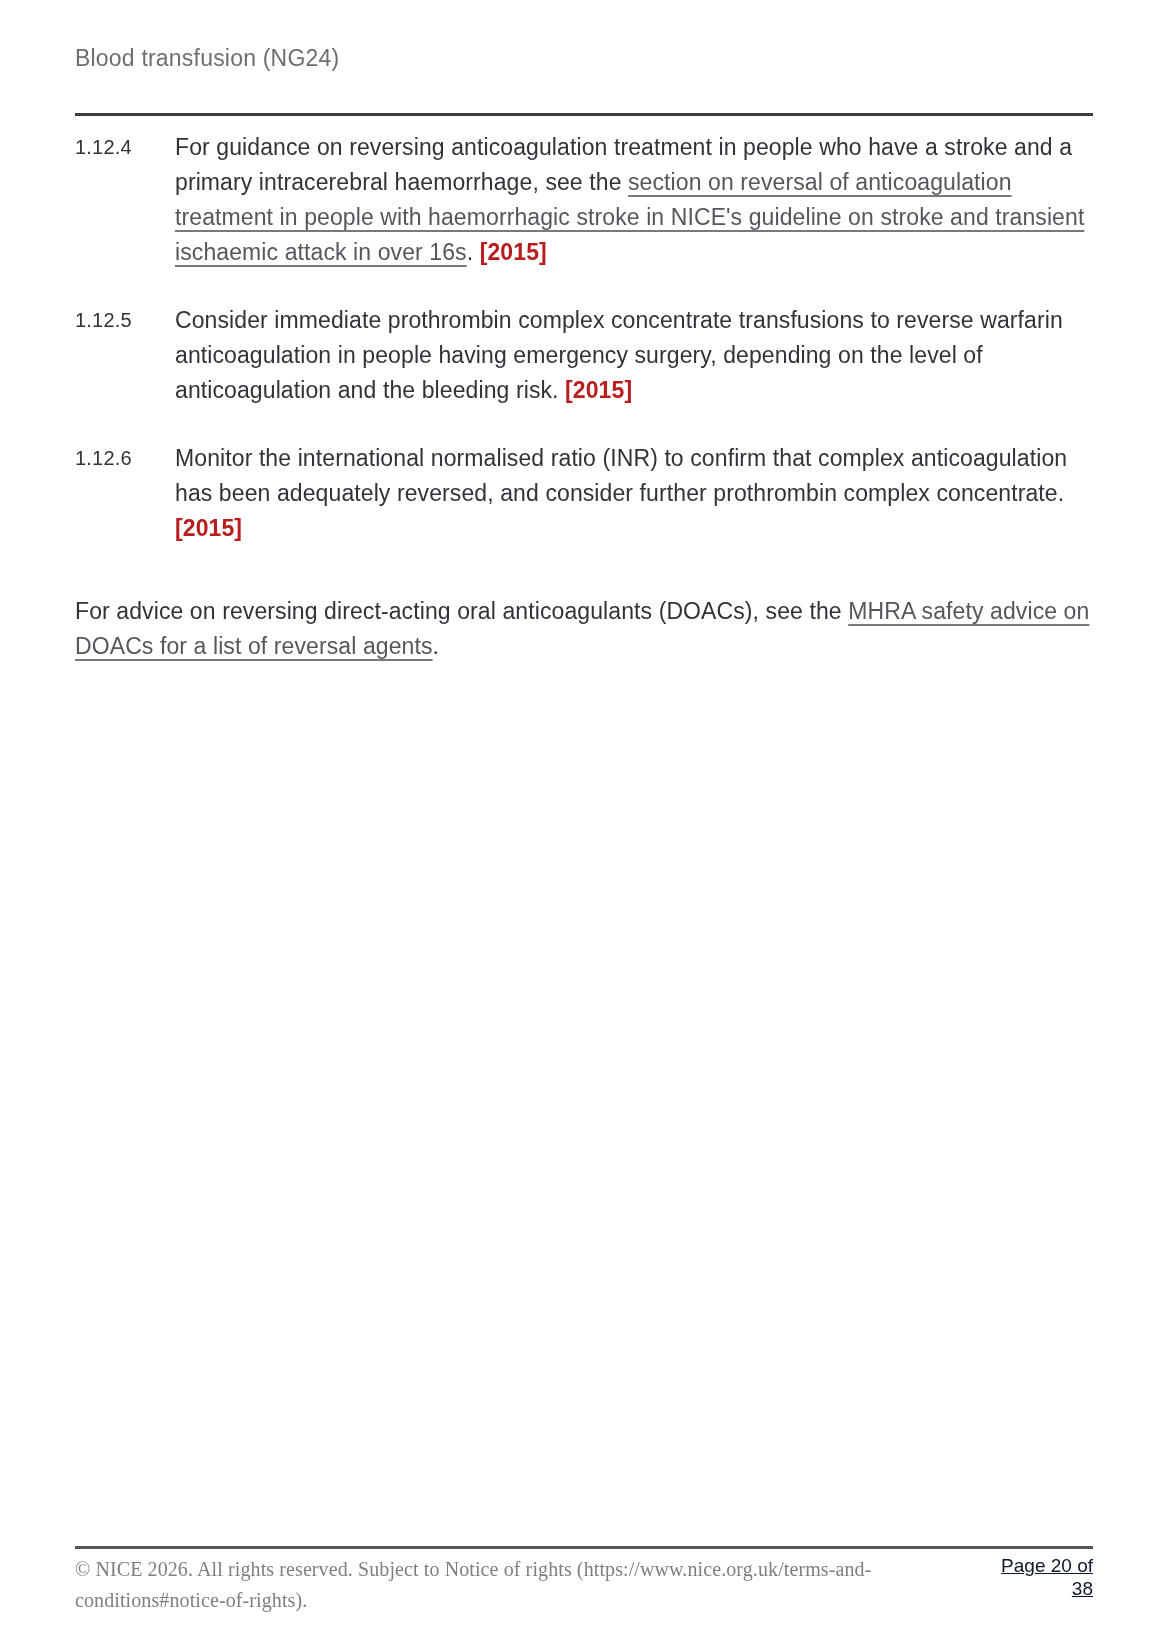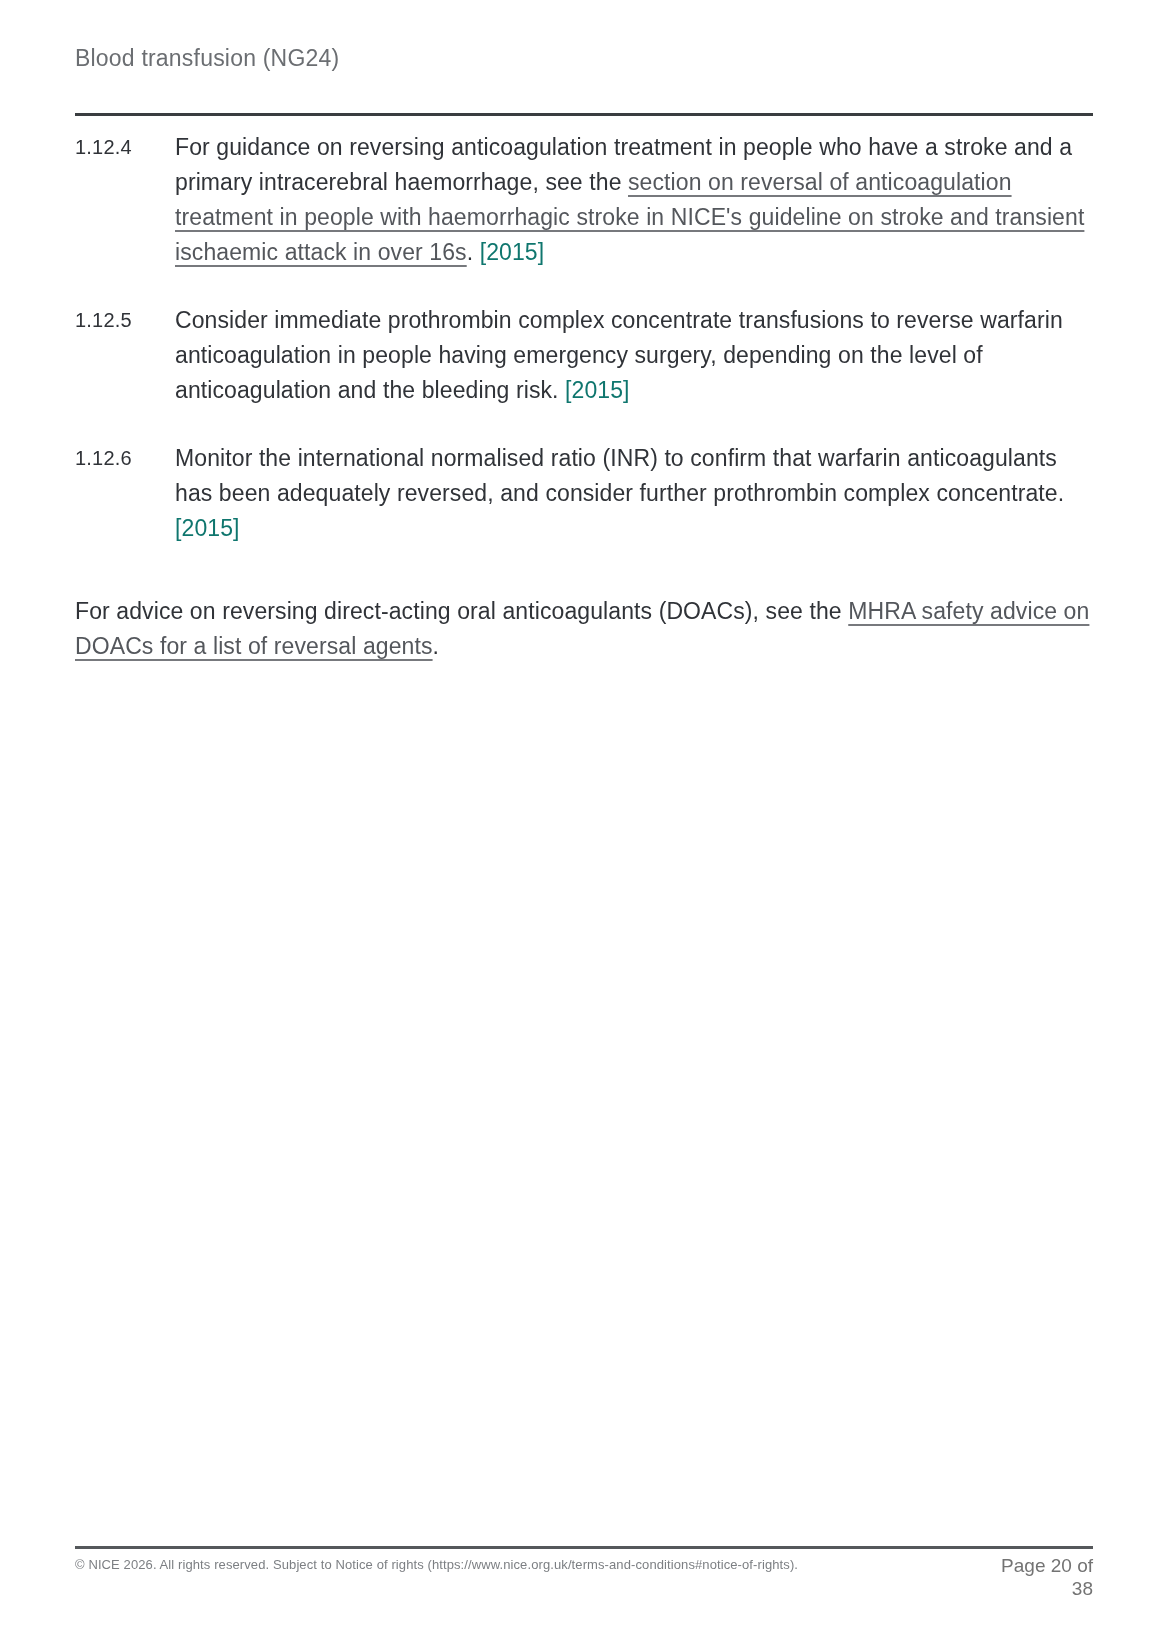--- a/index.html
+++ b/index.html
@@ -67,22 +67,22 @@
   .doc-link {
     color: #54575c;
     text-decoration: underline;
     text-decoration-thickness: 1.5px;
     text-underline-offset: 5px;
     text-decoration-color: #77797d;
     cursor: pointer;
   }
 
   .year-tag {
-    font-weight: 400;
-    color: #0f766e;
+    font-weight: 700;
+    color: #b91c1c;
   }
 
   .page-footer {
     position: absolute;
     left: 75px;
     right: 77px;
     top: 1546px;
   }
 
   .footer-rule {
@@ -92,34 +92,36 @@
   }
 
   .footer-row {
     display: flex;
     justify-content: space-between;
     align-items: flex-start;
     gap: 12px;
   }
 
   .footer-copyright {
-    font-size: 13px;
-    line-height: 21px;
+    font-size: 20px;
+    line-height: 31px;
     color: #7c7f83;
     max-width: 905px;
     letter-spacing: 0.1px;
+    font-family: Liberation Serif, serif;
   }
 
   .footer-pageinfo {
     font-size: 19px;
     line-height: 23px;
-    color: #737373;
+    color: #0f172a;
     text-align: right;
     white-space: nowrap;
     flex: 1;
+    text-decoration: underline;
   }
 </style>
 </head>
 <body>
 
 <div class="page">
   <div class="content">
 
     <div class="running-header">Blood transfusion (NG24)</div>
 
@@ -132,21 +134,21 @@
         <div class="rec-body"><span>For guidance on reversing anticoagulation treatment in people who have a stroke and a primary intracerebral haemorrhage, see the </span><a class="doc-link">section on reversal of anticoagulation treatment in people with haemorrhagic stroke in NICE's guideline on stroke and transient ischaemic attack in over 16s</a><span>. </span><span class="year-tag">[2015]</span></div>
       </div>
 
       <div class="rec">
         <div class="rec-num">1.12.5</div>
         <div class="rec-body"><span>Consider immediate prothrombin complex concentrate transfusions to reverse warfarin anticoagulation in people having emergency surgery, depending on the level of anticoagulation and the bleeding risk. </span><span class="year-tag">[2015]</span></div>
       </div>
 
       <div class="rec">
         <div class="rec-num">1.12.6</div>
-        <div class="rec-body"><span>Monitor the international normalised ratio (INR) to confirm that warfarin anticoagulants has been adequately reversed, and consider further prothrombin complex concentrate.</span><span class="year-tag">[2015]</span></div>
+        <div class="rec-body"><span>Monitor the international normalised ratio (INR) to confirm that complex anticoagulation has been adequately reversed, and consider further prothrombin complex concentrate.</span><span class="year-tag">[2015]</span></div>
       </div>
 
     </section>
 
     <p class="advice"><span>For advice on reversing direct-acting oral anticoagulants (DOACs), see the </span><a class="doc-link">MHRA safety advice on DOACs for a list of reversal agents</a><span>.</span></p>
 
   </div>
 
   <footer class="page-footer">
     <hr class="footer-rule">

